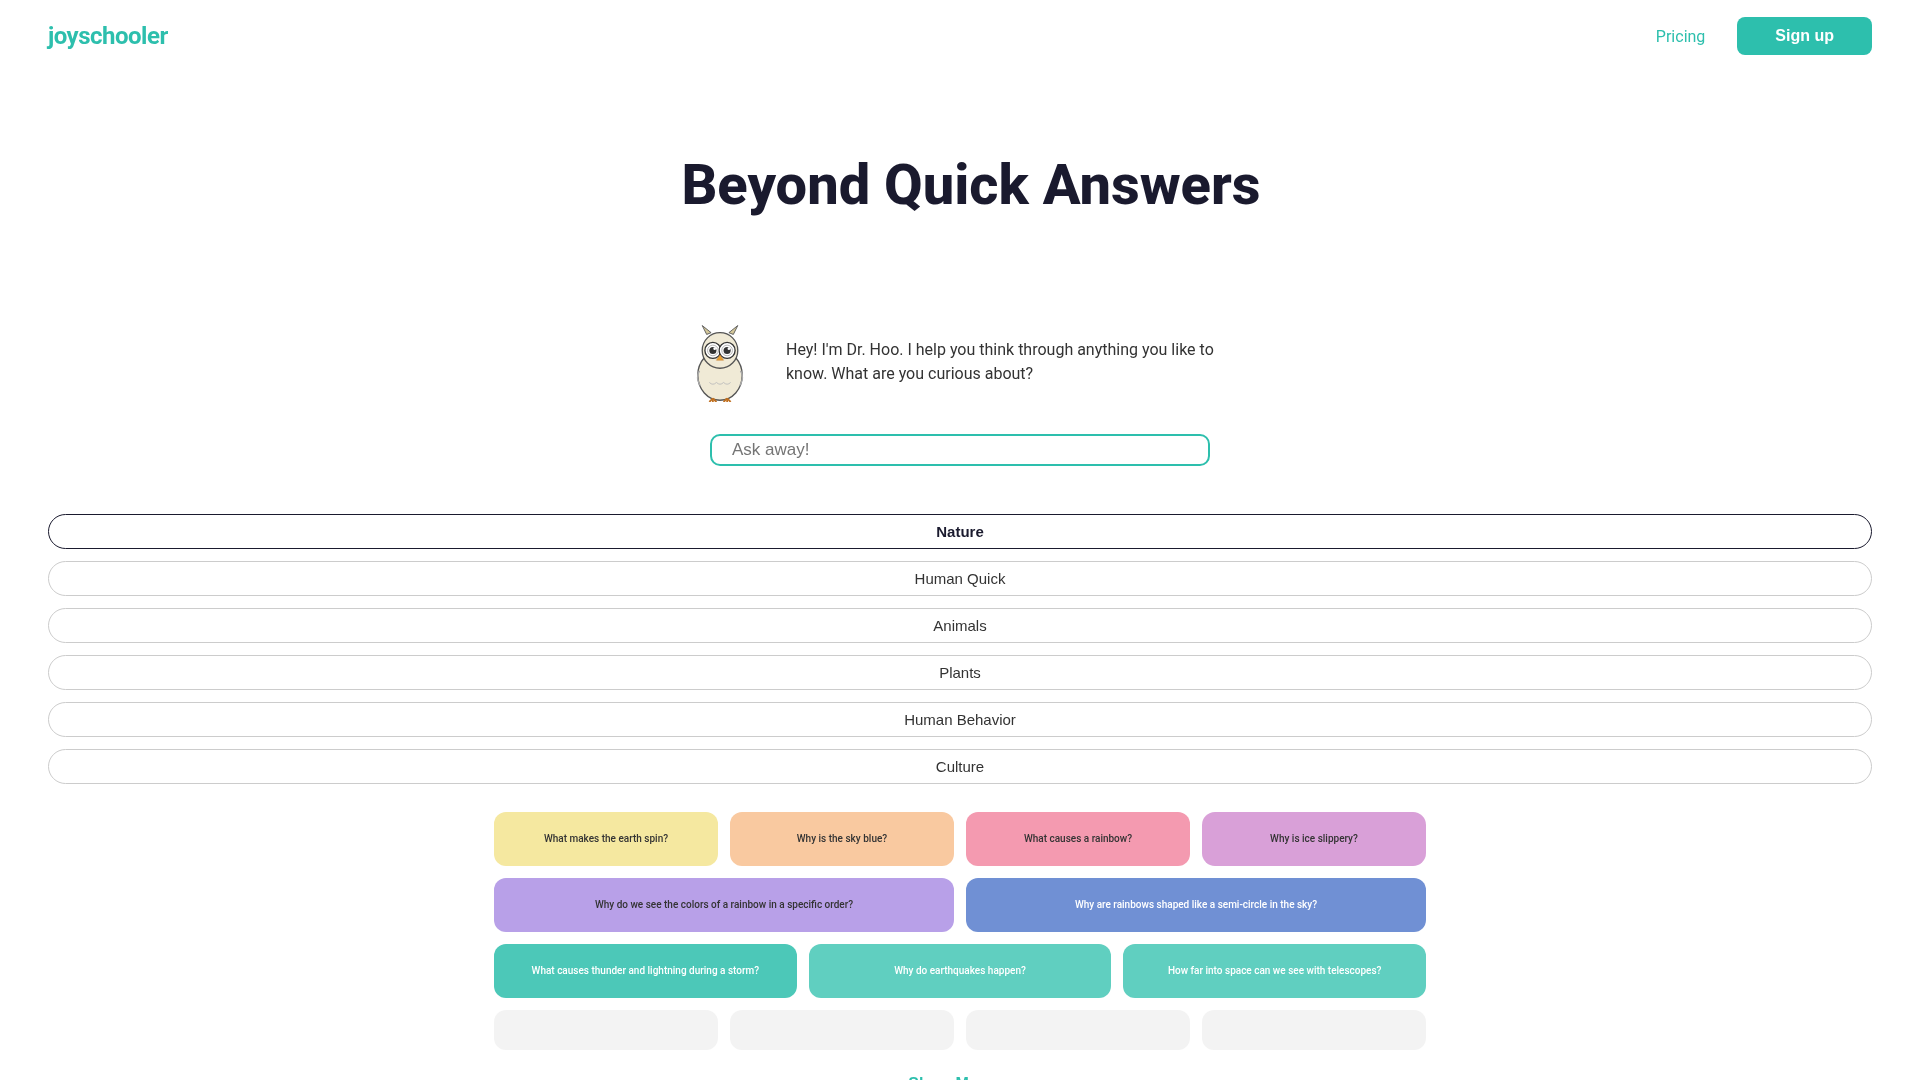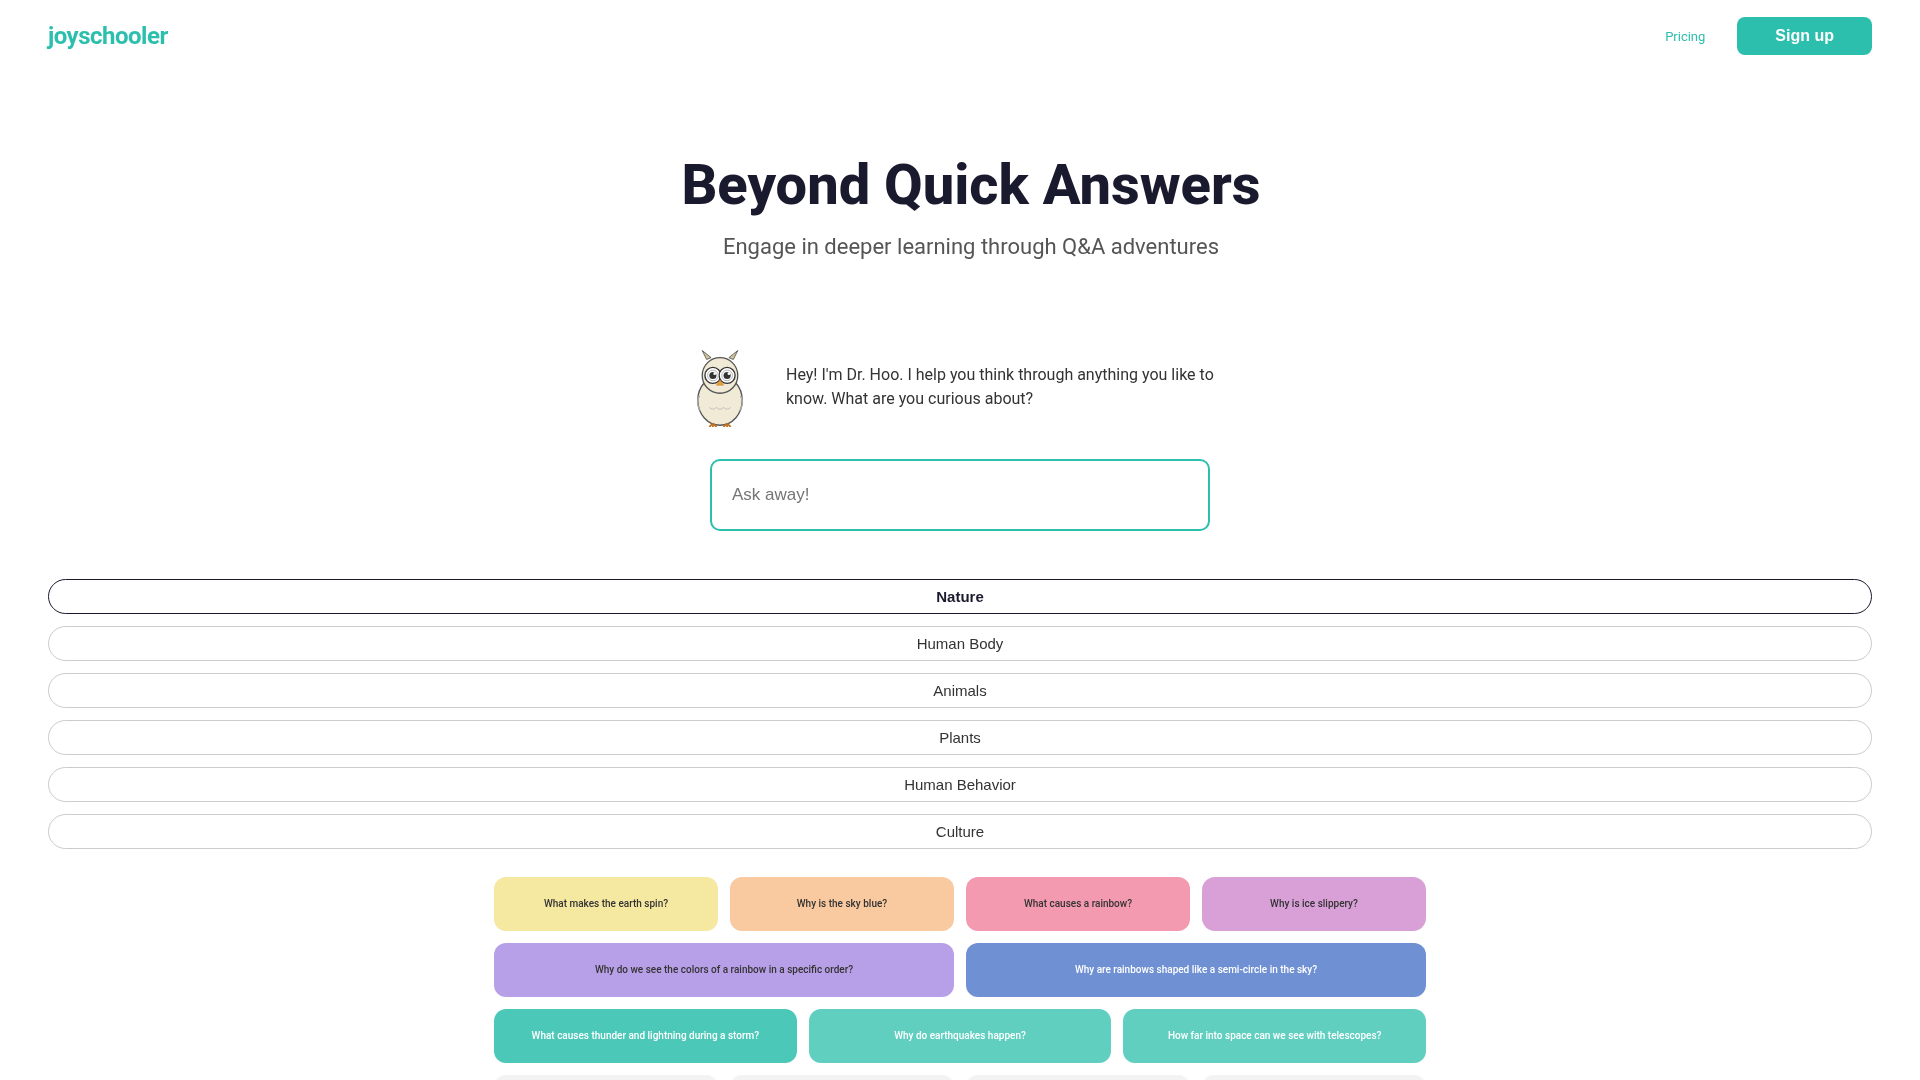--- a/index.html
+++ b/index.html
@@ -24,21 +24,21 @@
       font-weight: 700;
       color: #2dbfad;
       letter-spacing: -0.5px;
     }
     .nav-right {
       display: flex;
       align-items: center;
       gap: 32px;
     }
     .nav-pricing {
-      font-size: 13px;
+      font-size: 16px;
       color: #2dbfad;
       cursor: pointer;
       text-decoration: none;
     }
     .nav-signup {
       background: #2dbfad;
       color: #fff;
       border: none;
       border-radius: 8px;
       padding: 10px 38px;
@@ -87,21 +87,21 @@
     }
 
     
     .search-wrap {
       display: flex;
       justify-content: center;
       margin: 0 auto 48px;
     }
     .search-input {
       width: 500px;
-      padding: 24px 20px;
+      padding: 4px 20px;
       border: 2px solid #2dbfad;
       border-radius: 10px;
       font-size: 17px;
       color: #aaa;
       outline: none;
     }
 
     
     .categories {
       display: flex;
@@ -201,21 +201,20 @@
 <nav>
   <span class="logo">joyschooler</span>
   <div class="nav-right">
     <a class="nav-pricing">Pricing</a>
     <button class="nav-signup">Sign up</button>
   </div>
 </nav>
 
 <section class="hero">
   <h1>Beyond Quick Answers</h1>
-  <p>Engage in deeper learning through Q&amp;A adventures</p>
 </section>
 
 <div class="owl-chat">
   <div class="owl-img">
     
     <svg viewBox="0 0 80 90" xmlns="http://www.w3.org/2000/svg" class="owl-svg">
 
       <ellipse cx="40" cy="60" rx="25" ry="28" fill="#f0ead6" stroke="#555" stroke-width="1.5"></ellipse>
 
       <ellipse cx="40" cy="32" rx="20" ry="20" fill="#f0ead6" stroke="#555" stroke-width="1.5"></ellipse>
@@ -258,21 +257,21 @@
   </div>
   <div class="owl-bubble">Hey! I'm Dr. Hoo. I help you think through anything you like to know. What are you curious about?</div>
 </div>
 
 <div class="search-wrap">
   <input class="search-input" type="text" placeholder="Ask away!" style="">
 </div>
 
 <div class="categories" id="cat-tabs">
     <button class="cat-tag active">Nature</button>
-    <button class="cat-tag">Human Body</button>
+    <button class="cat-tag">Human Quick</button>
     <button class="cat-tag">Animals</button>
     <button class="cat-tag">Plants</button>
     <button class="cat-tag">Human Behavior</button>
     <button class="cat-tag">Culture</button>
   </div>
 
 <div class="cards-section">
   <div class="cards-row cards-row-4" id="cards-row-1">
       <div class="card card-yellow">What makes the earth spin?</div>
       <div class="card card-orange">Why is the sky blue?</div>

